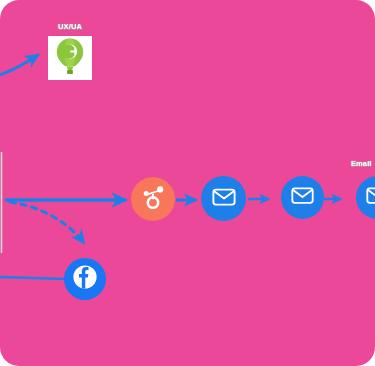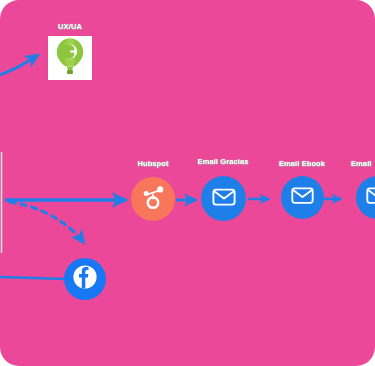--- a/index.html
+++ b/index.html
@@ -95,44 +95,41 @@
         <path d="M15 1.5 C22.6 1.5 28.2 7.6 28.2 15.2 C28.2 20.6 24.4 26 19.6 29.2 L10.4 29.2 C5.6 26 1.8 20.6 1.8 15.2 C1.8 7.6 7.4 1.5 15 1.5 Z" fill="#8CC63E"></path>
         <path d="M15 1.5 C18.6 1.5 20.9 7.6 20.9 15.2 C20.9 20.9 19.6 26.2 17.6 29.2 L12.4 29.2 C10.4 26.2 9.1 20.9 9.1 15.2 C9.1 7.6 11.4 1.5 15 1.5 Z" fill="#a5d44f" opacity="0.75"></path>
         <circle cx="15" cy="14.6" r="7.1" fill="#ffffff"></circle>
         <path d="M19.3 10.4 A7.1 7.1 0 1 0 19.3 18.8 L19.3 15.6 L15.2 15.6 L15.2 13.4 L19.3 13.4 Z" fill="#8CC63E"></path>
         <path d="M11.6 29.4 L18.4 29.4 L16.9 33.4 L13.1 33.4 Z" fill="#8CC63E"></path>
         <rect x="12.1" y="32.9" width="5.8" height="4.2" rx="0.8" fill="#6aa32c"></rect>
       </svg>
     </span>
   </div>
 
-  <div class="node-label" style="left:121px; top:159px; width:64px;">Hubspot</div>
   <div class="node circle-node" style="left:131px; top:177px; width:44px; height:44px; background:#F8765A;">
     <span>
       <svg width="26" height="26" viewBox="0 0 26 26">
         <circle cx="20.2" cy="5.4" r="3.1" fill="#ffffff"></circle>
         <circle cx="6.2" cy="9.4" r="2.5" fill="#ffffff"></circle>
         <path d="M7.6 10.4 L18.6 6.8" stroke="#ffffff" stroke-width="1.7" stroke-linecap="round"></path>
         <path d="M13 10.6 L13 14.6" stroke="#ffffff" stroke-width="1.8" stroke-linecap="round"></path>
         <circle cx="13" cy="18.6" r="5.2" fill="none" stroke="#ffffff" stroke-width="2.6"></circle>
       </svg>
     </span>
   </div>
 
-  <div class="node-label" style="left:186px; top:157px; width:74px;">Email Gracias</div>
   <div class="node circle-node" style="left:201px; top:176px; width:45px; height:45px; background:#1E7FE8;">
     <span>
       <svg width="26" height="26" viewBox="0 0 26 26">
         <rect x="2.4" y="5.6" width="21.2" height="15" rx="2.6" fill="none" stroke="#ffffff" stroke-width="1.9"></rect>
         <path d="M3.9 7.8 L13 14.6 L22.1 7.8" fill="none" stroke="#ffffff" stroke-width="1.9" stroke-linecap="round" stroke-linejoin="round"></path>
       </svg>
     </span>
   </div>
 
-  <div class="node-label" style="left:270px; top:159px; width:64px;">Email Ebook</div>
   <div class="node circle-node" style="left:281px; top:176px; width:43px; height:43px; background:#1E7FE8;">
     <span>
       <svg width="25" height="25" viewBox="0 0 26 26">
         <rect x="2.4" y="5.6" width="21.2" height="15" rx="2.6" fill="none" stroke="#ffffff" stroke-width="1.9"></rect>
         <path d="M3.9 7.8 L13 14.6 L22.1 7.8" fill="none" stroke="#ffffff" stroke-width="1.9" stroke-linecap="round" stroke-linejoin="round"></path>
       </svg>
     </span>
   </div>
 
   <div class="node-label" style="left:351px; top:159px; width:50px; text-align:left;">Email</div>

